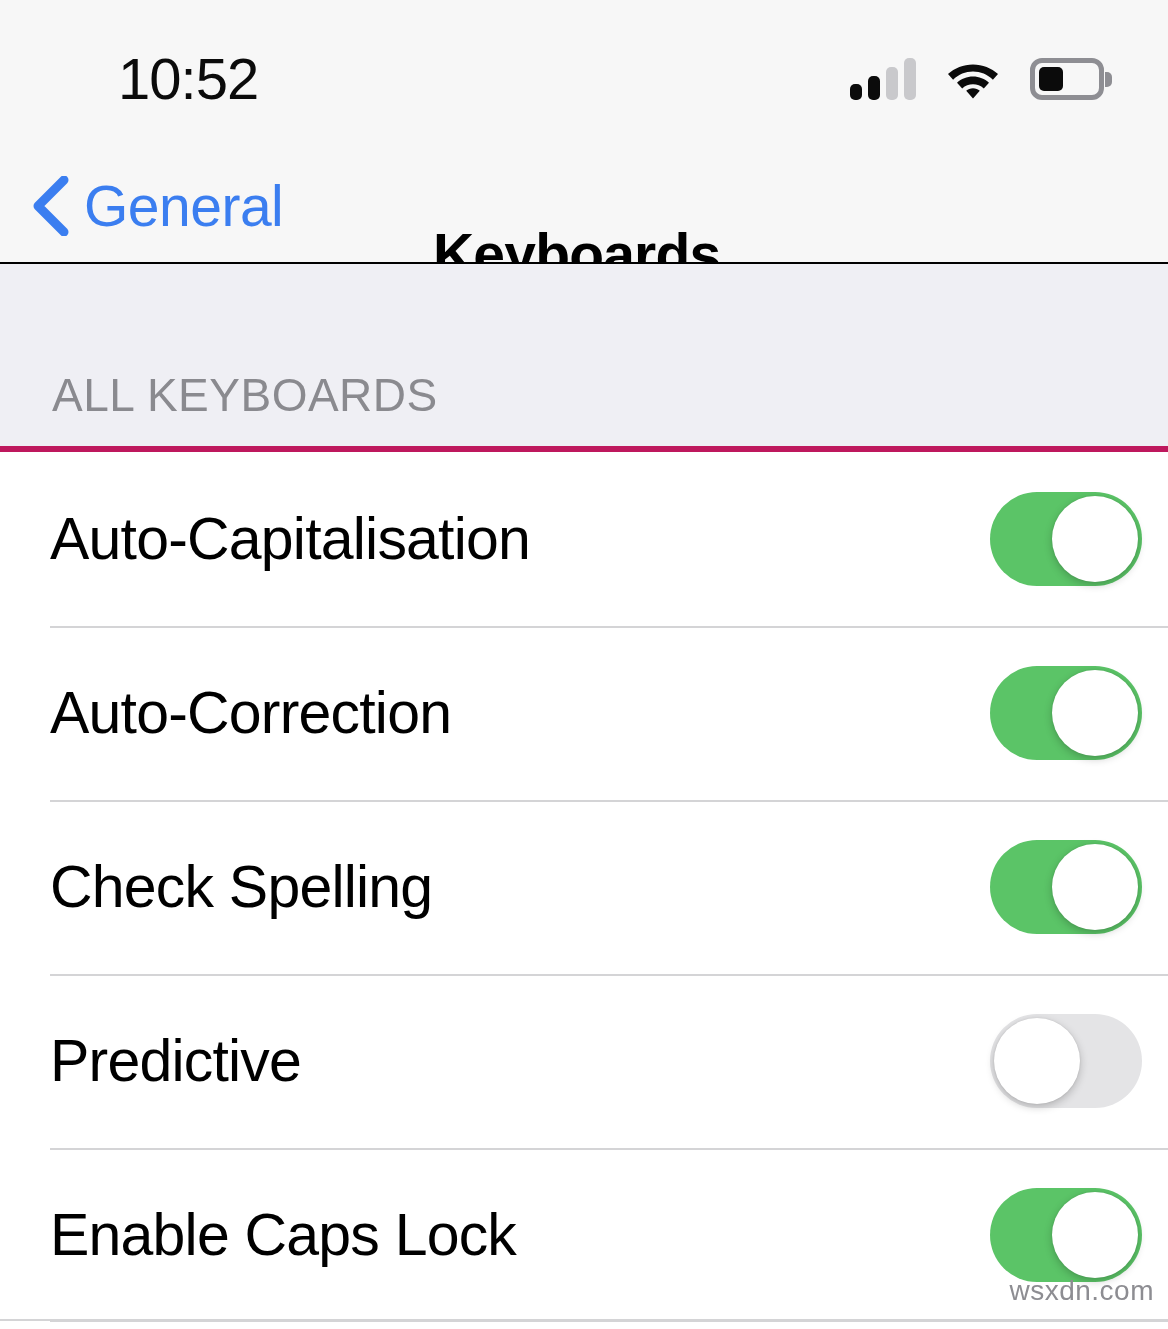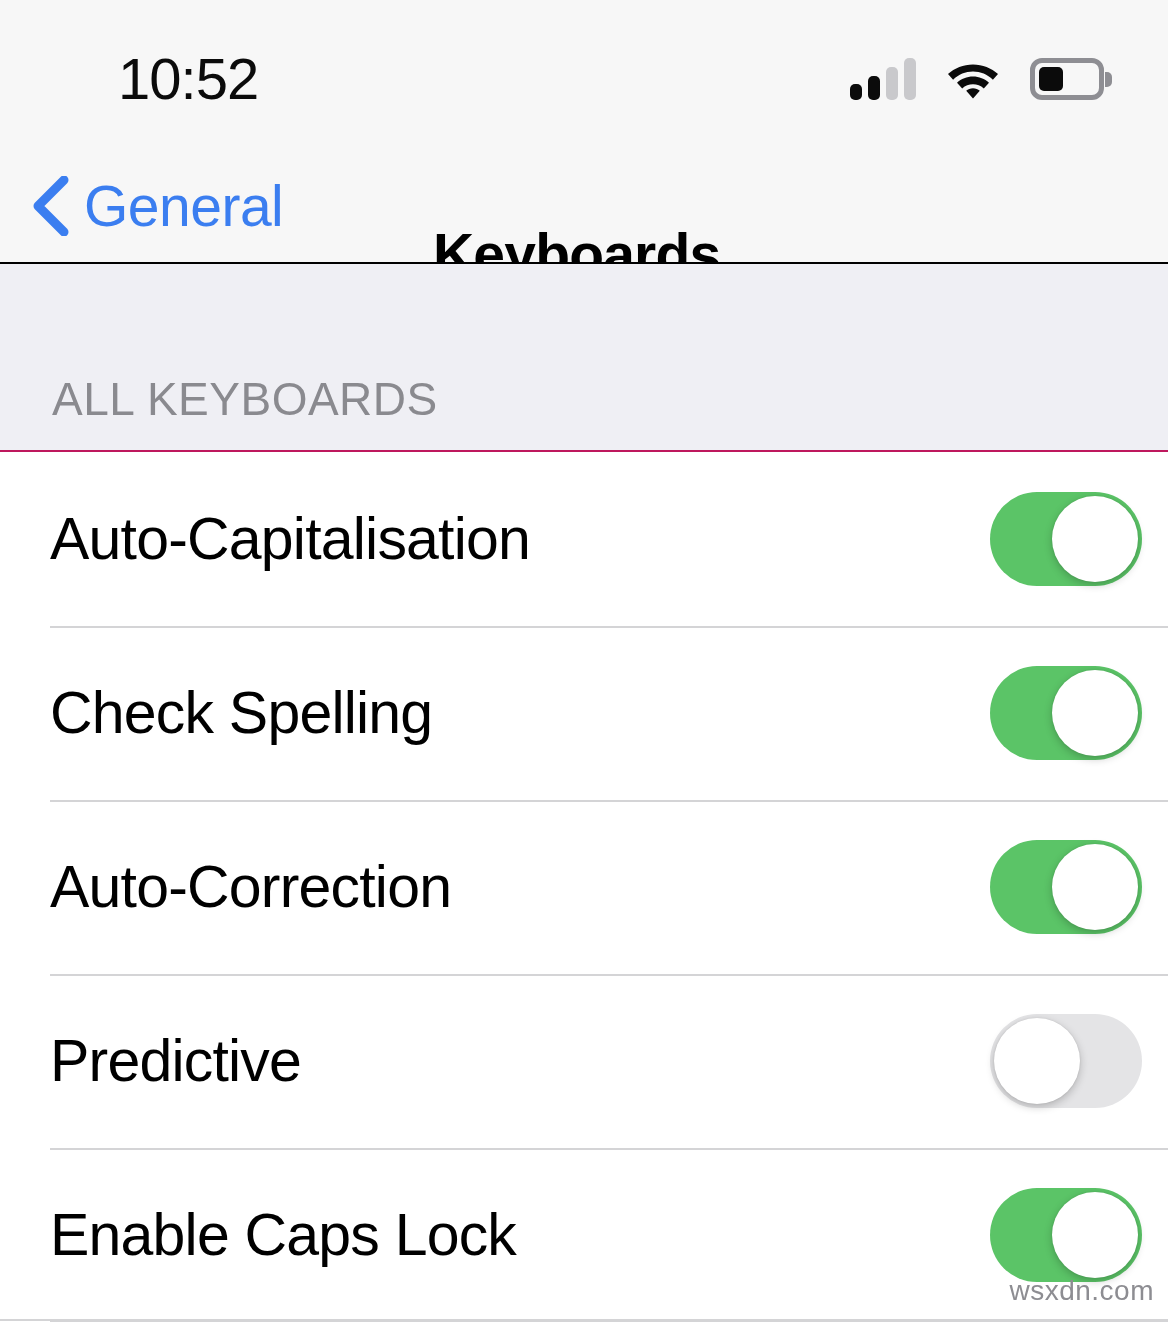--- a/index.html
+++ b/index.html
@@ -99,21 +99,21 @@
     color:#000000; letter-spacing:-0.8px;
     line-height:1;
     margin-top:48px;
   }
 
   
   .section-header {
     position:absolute; top:264px; left:0;
     width:1168px; height:188px;
     background:#efeff4;
-    border-bottom:2px solid #be185d;
+    border-bottom:6px solid #be185d;
     display:flex; align-items:flex-end;
   }
   .section-header span {
     font-size:46px; color:#8a8a8f;
     letter-spacing:0.5px;
     padding:0 0 28px 52px;
     line-height:1;
   }
 
   
@@ -235,28 +235,28 @@
   <div class="list">
 
     <div class="row">
       <span class="row-label">Auto-Capitalisation</span>
       <div class="toggle on">
         <div class="knob"></div>
       </div>
     </div>
 
     <div class="row">
+      <span class="row-label">Auto-Correction</span>
+      <div class="toggle on">
+        <div class="knob"></div>
+      </div>
+    </div>
+
+    <div class="row">
       <span class="row-label">Check Spelling</span>
-      <div class="toggle on">
-        <div class="knob"></div>
-      </div>
-    </div>
-
-    <div class="row">
-      <span class="row-label">Auto-Correction</span>
       <div class="toggle on">
         <div class="knob"></div>
       </div>
     </div>
 
     <div class="row">
       <span class="row-label">Predictive</span>
       <div class="toggle off">
         <div class="knob"></div>
       </div>

